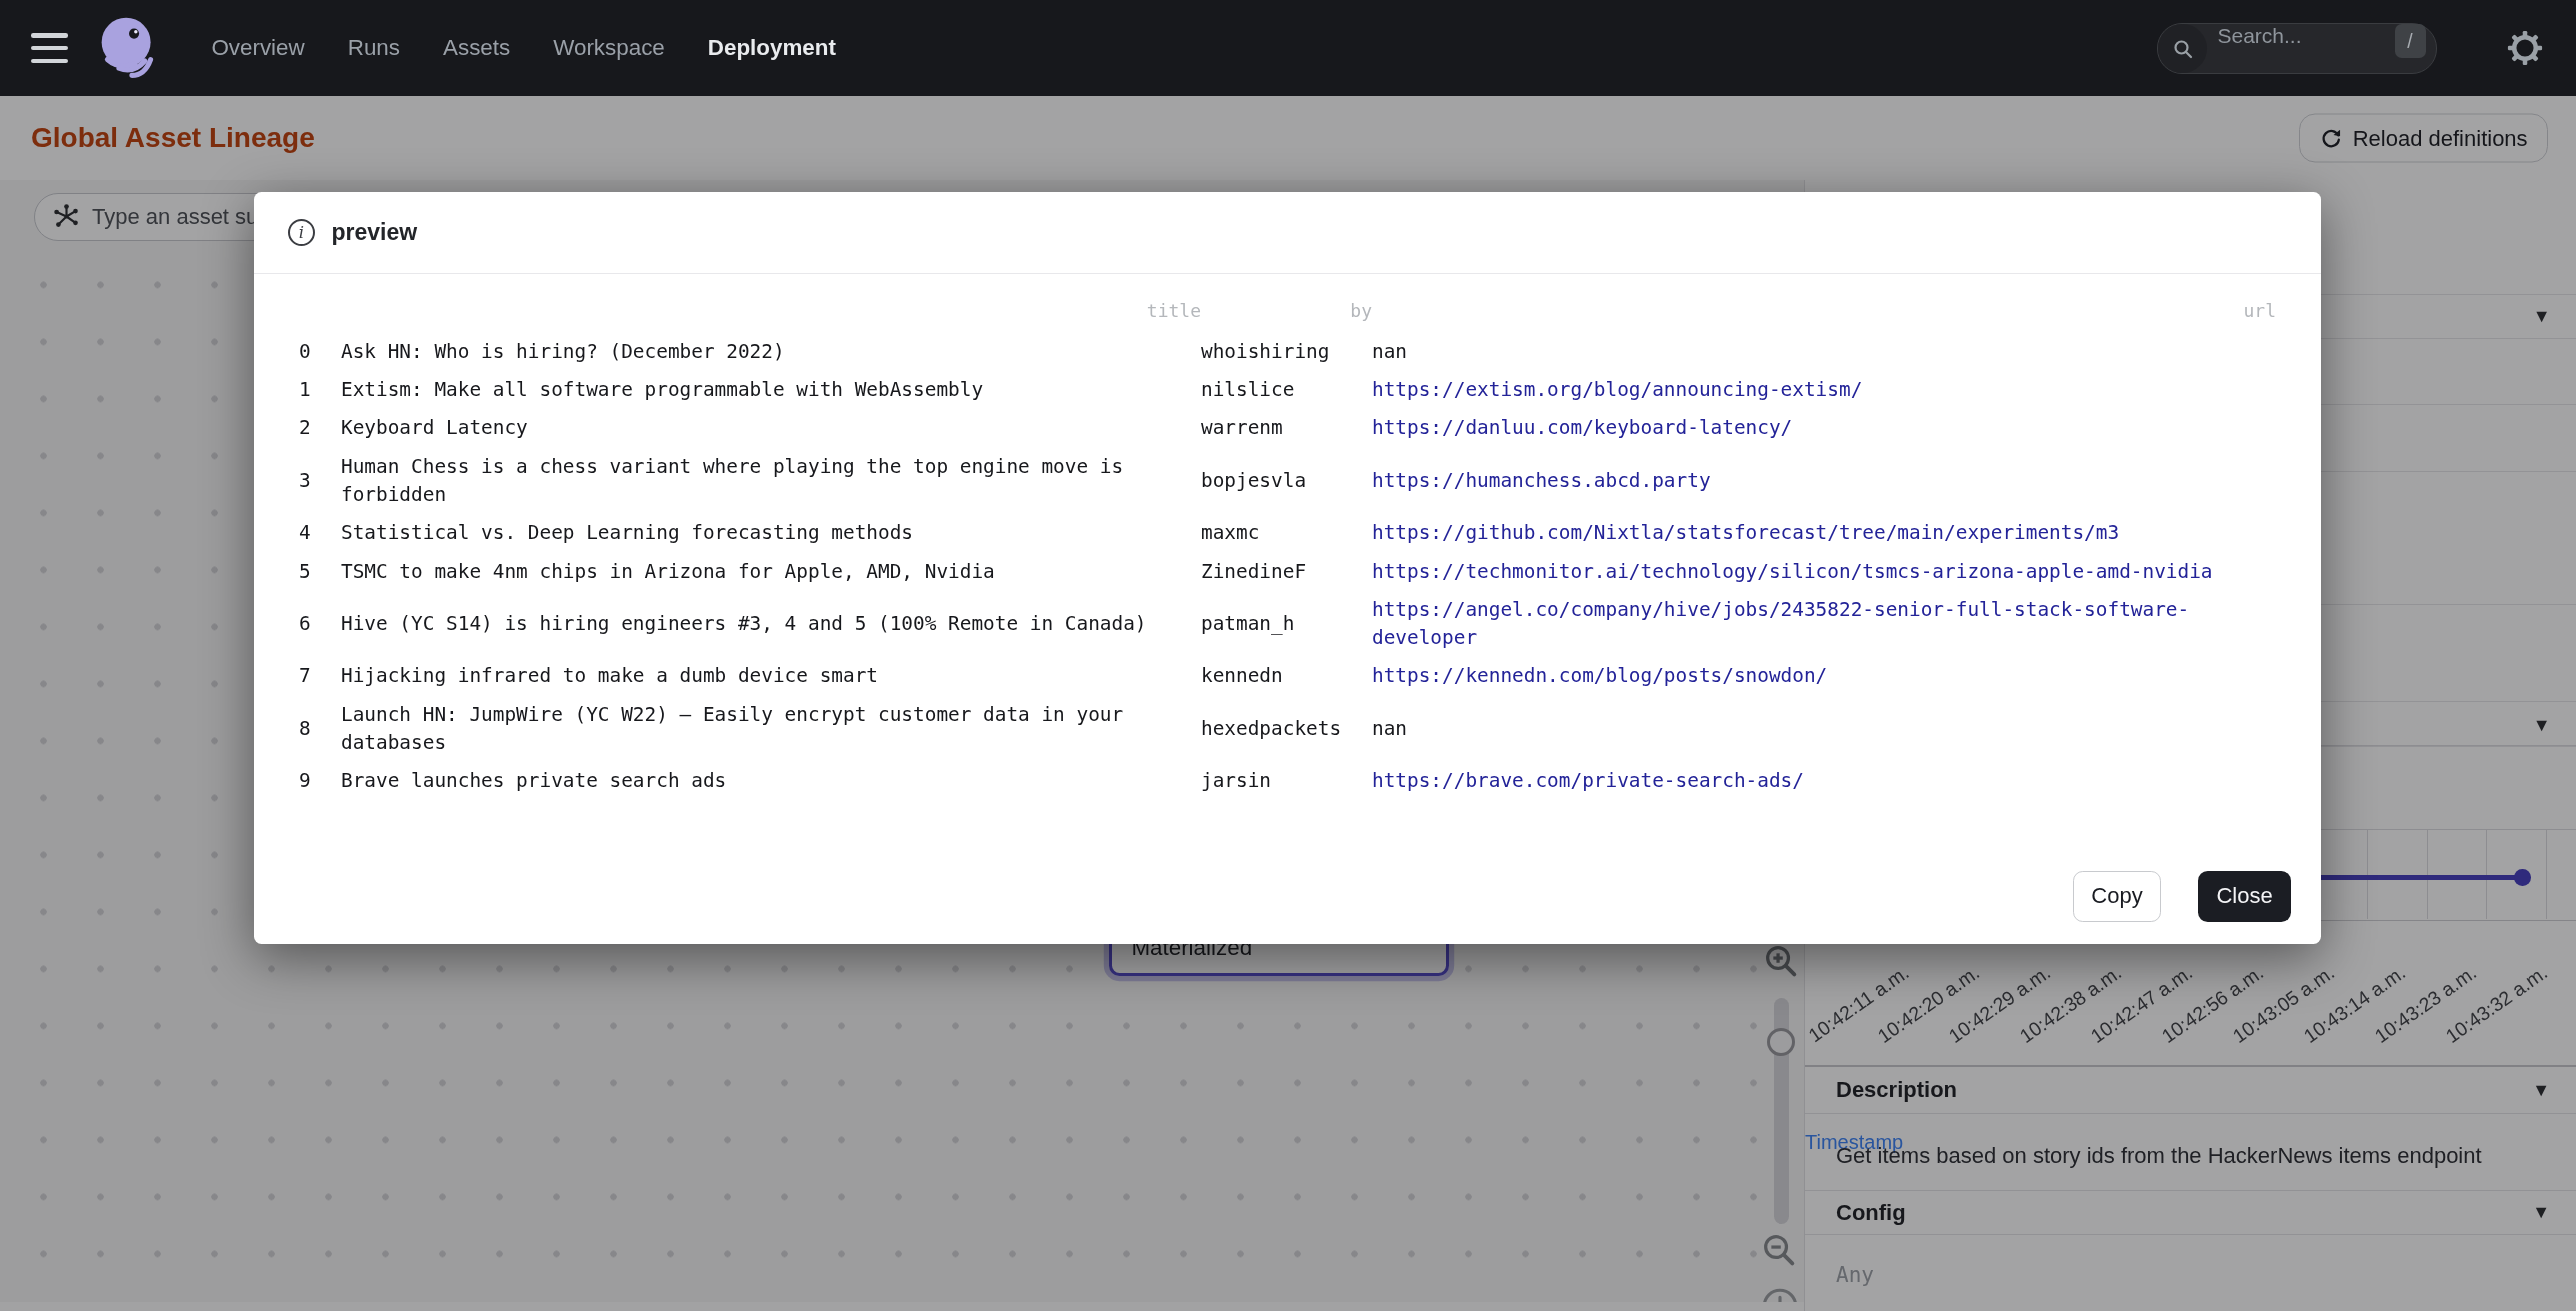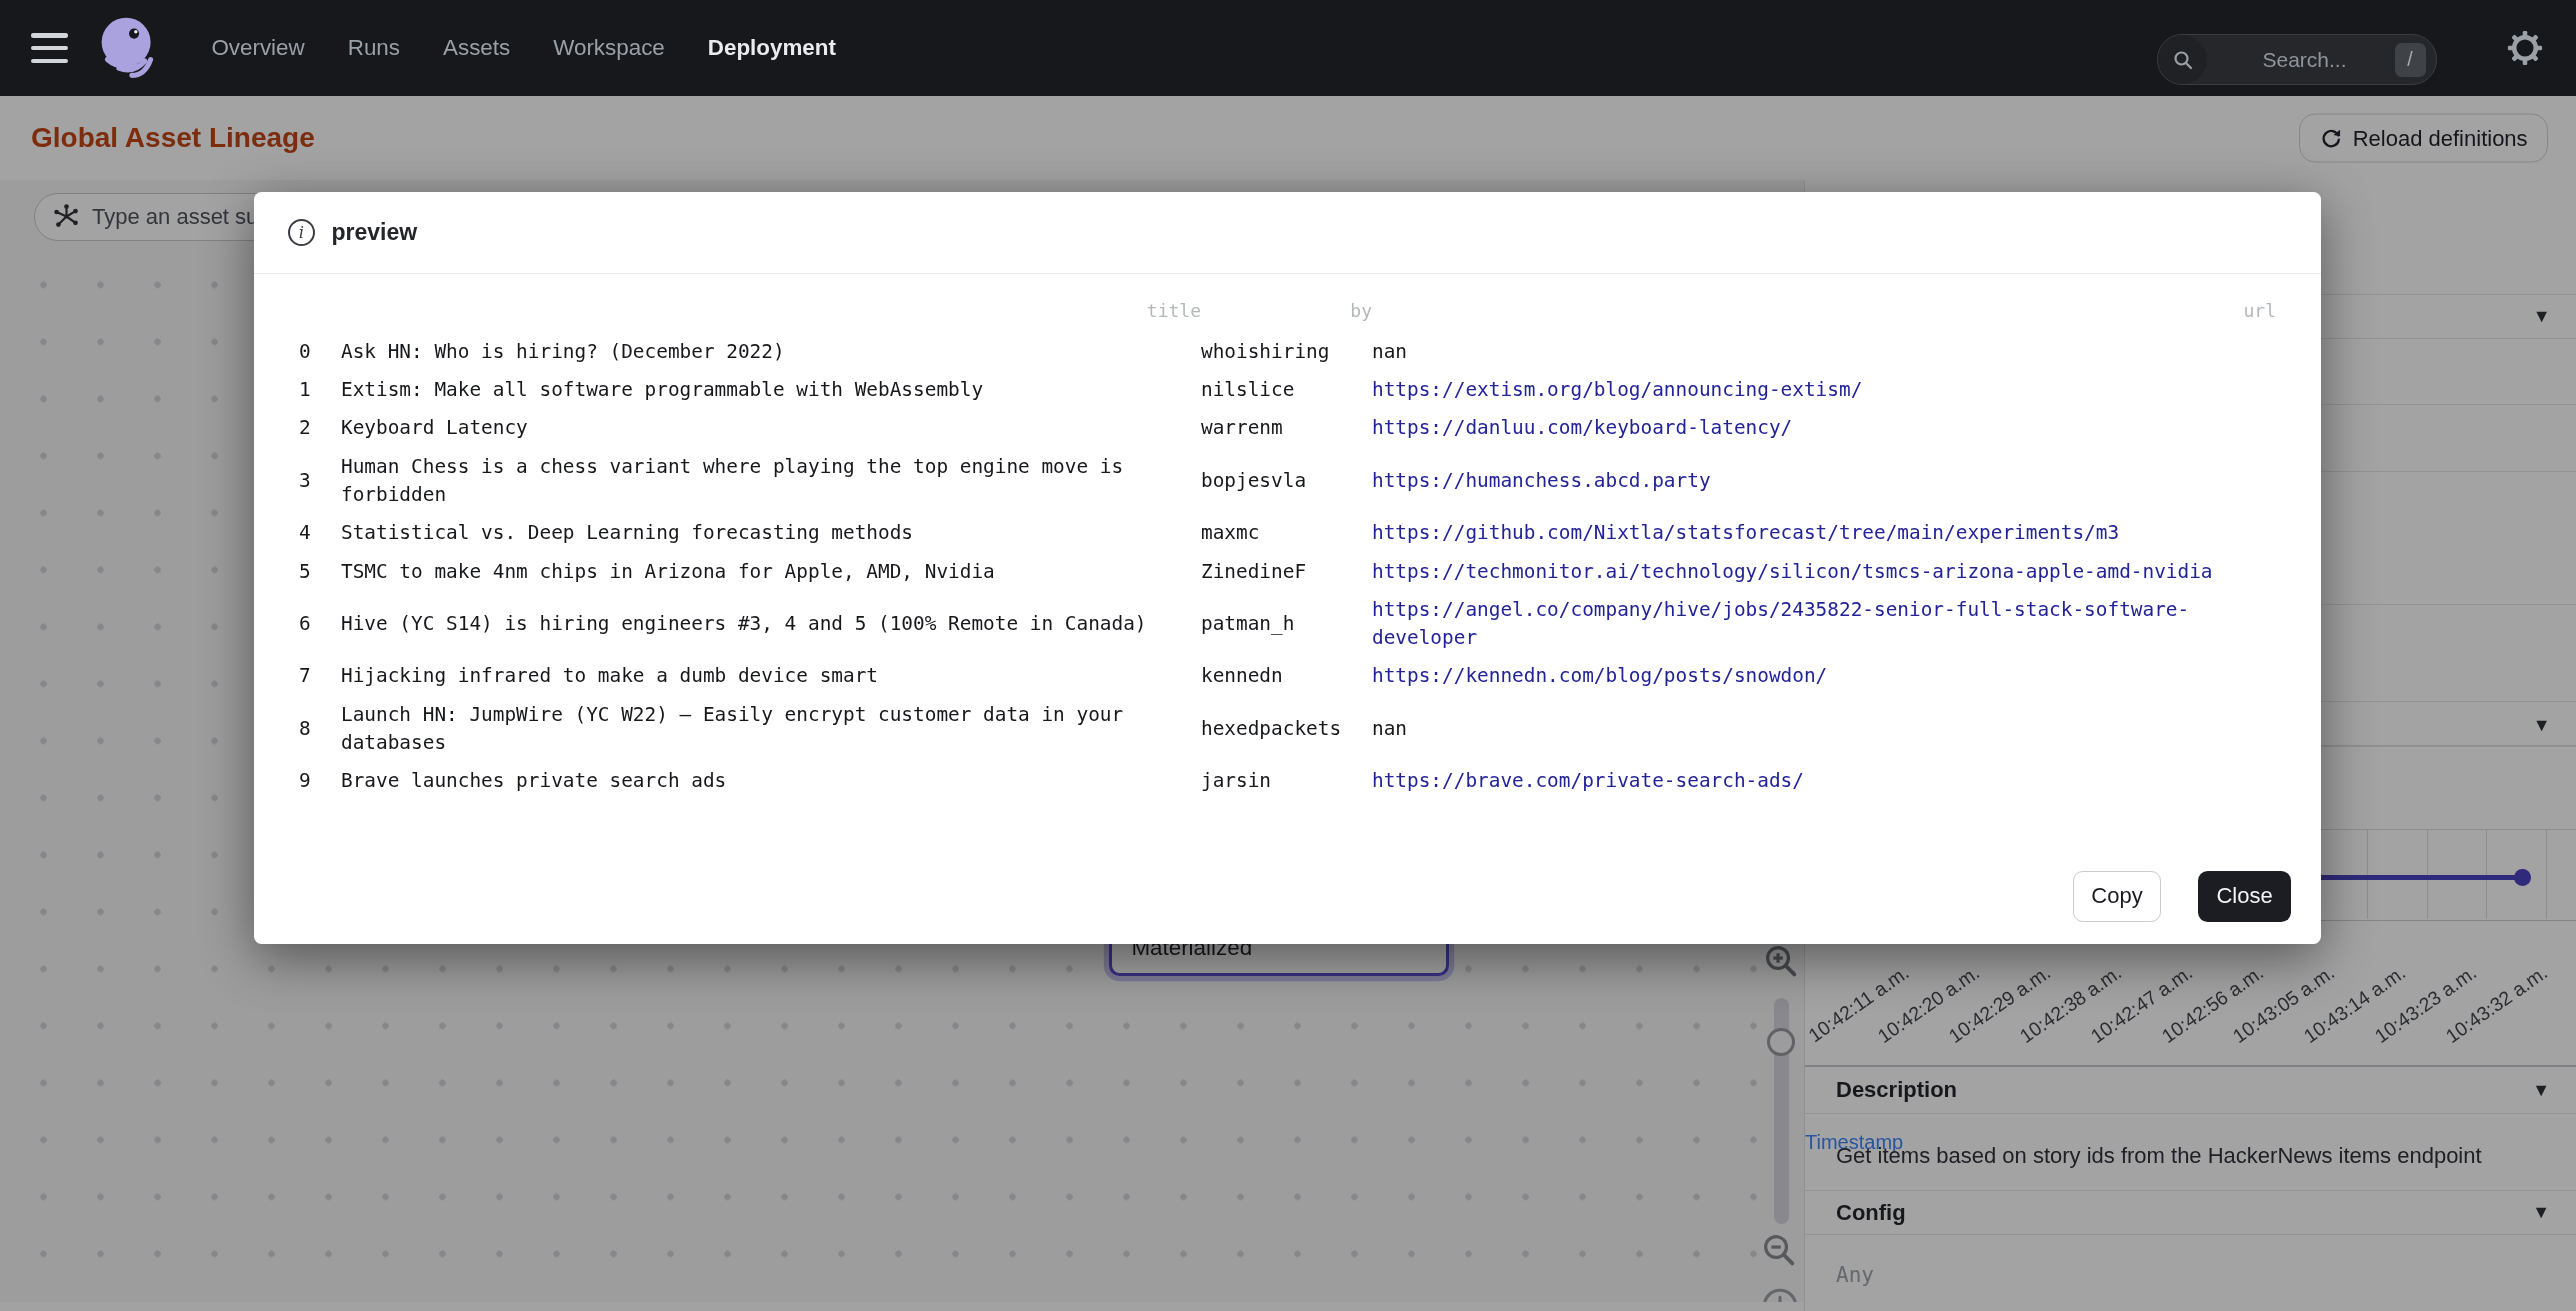--- a/index.html
+++ b/index.html
@@ -9,22 +9,22 @@
     -webkit-font-smoothing:antialiased;
   }
   
   .topnav{position:absolute;left:0;top:0;width:2576px;height:96px;background:#17181c;display:flex;align-items:center;z-index:10;}
   .hamburger{width:37px;height:30px;margin-left:31px;display:flex;flex-direction:column;justify-content:space-between;cursor:pointer;}
   .hamburger span{display:block;height:4.5px;border-radius:2.2px;background:#d2d5d9;}
   .logo{margin-left:25.4px;width:72px;height:72px;}
   .nav-items{display:flex;align-items:center;gap:43px;margin-left:46px;}
   .nav-item{font-size:22.4px;color:#9aa0a8;cursor:pointer;}
   .nav-item.active{color:#e9ebee;font-weight:700;}
-  .search{position:absolute;right:139px;top:34px;width:278px;height:49px;border-radius:25px;
-    background:#26272b;border:0.7px solid #3a3c40;display:flex;align-items:center;cursor:text;gap:45px;}
+  .search{position:absolute;right:139px;top:23px;width:278px;height:49px;border-radius:25px;
+    background:#26272b;border:0.7px solid #3a3c40;display:flex;cursor:text;}
   .search-icon-wrap{width:49px;height:49px;border-radius:25px;background:#202125;display:flex;align-items:center;justify-content:center;flex:0 0 auto;}
   .search-ph{font-size:21px;color:#8f959c;margin-left:10.5px;flex:1;}
   .kbd{width:31px;height:34px;border-radius:6.7px;background:#3f4246;color:#a8adb2;font-size:19.4px;
     display:flex;align-items:center;justify-content:center;margin-right:10.5px;}
   .gear{position:absolute;right:33px;top:30px;width:36px;height:36px;cursor:pointer;}
   
   .page-header{position:absolute;left:0;top:96px;width:2576px;height:84px;background:#ffffff;border-bottom:0.7px solid #e7e7ea;}
   .page-header h1{margin:0;position:absolute;left:31px;top:50%;transform:translateY(-50%);font-size:28px;font-weight:700;color:#c2410c;}
   .reload{position:absolute;right:28px;top:50%;transform:translateY(-50%);height:49px;padding:0 19.4px;
     background:#ffffff;border:1.5px solid #cfd1d6;border-radius:16px;font-size:22px;color:#1a1c22;

